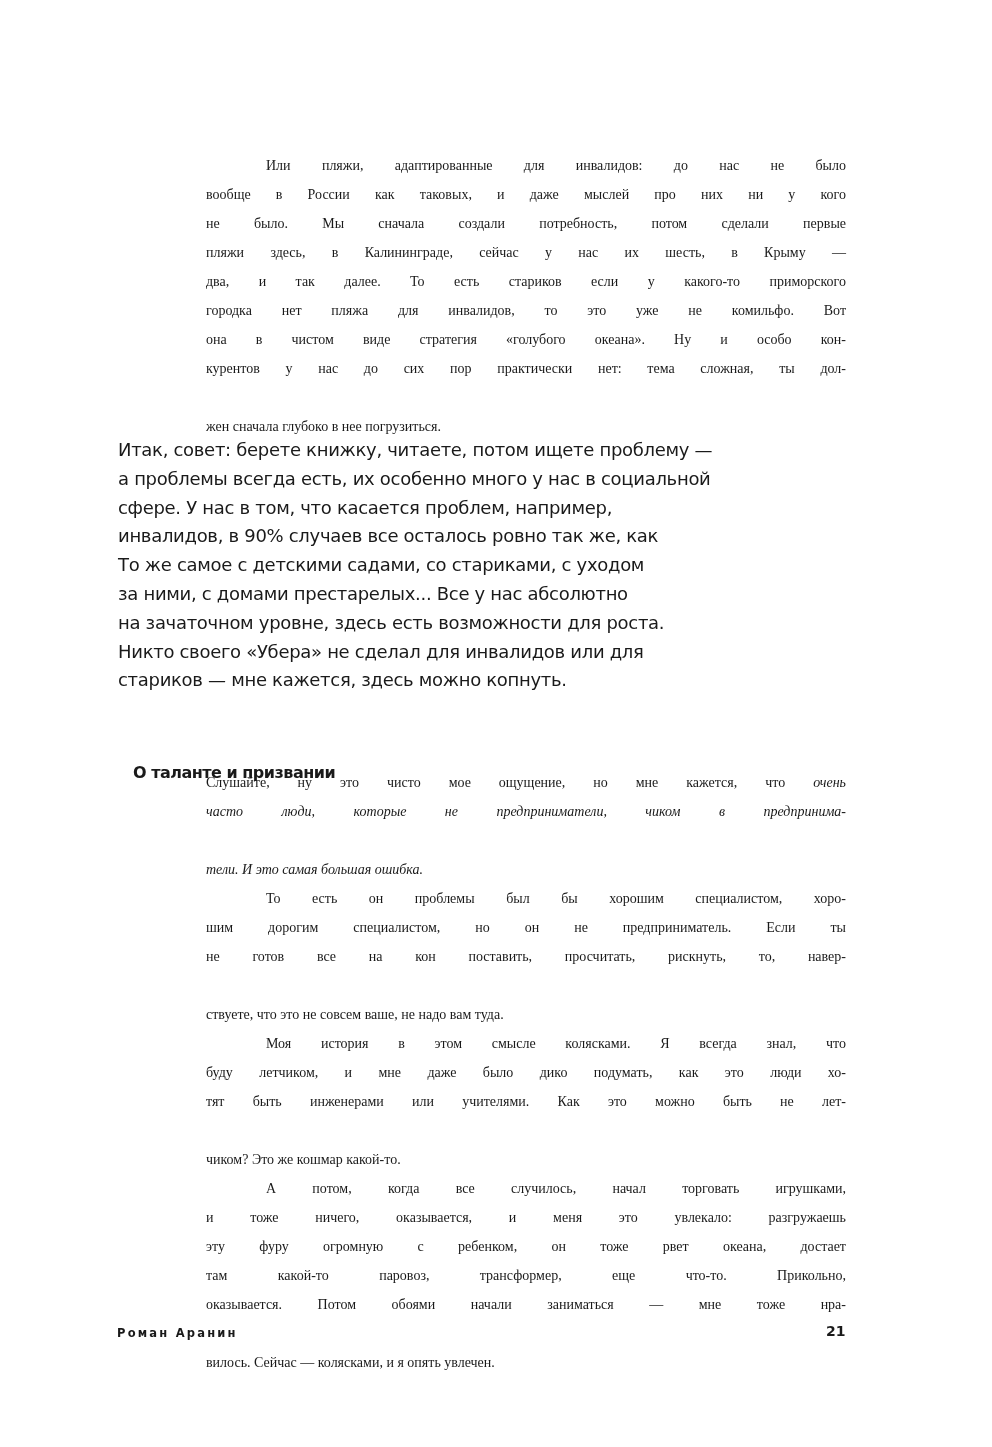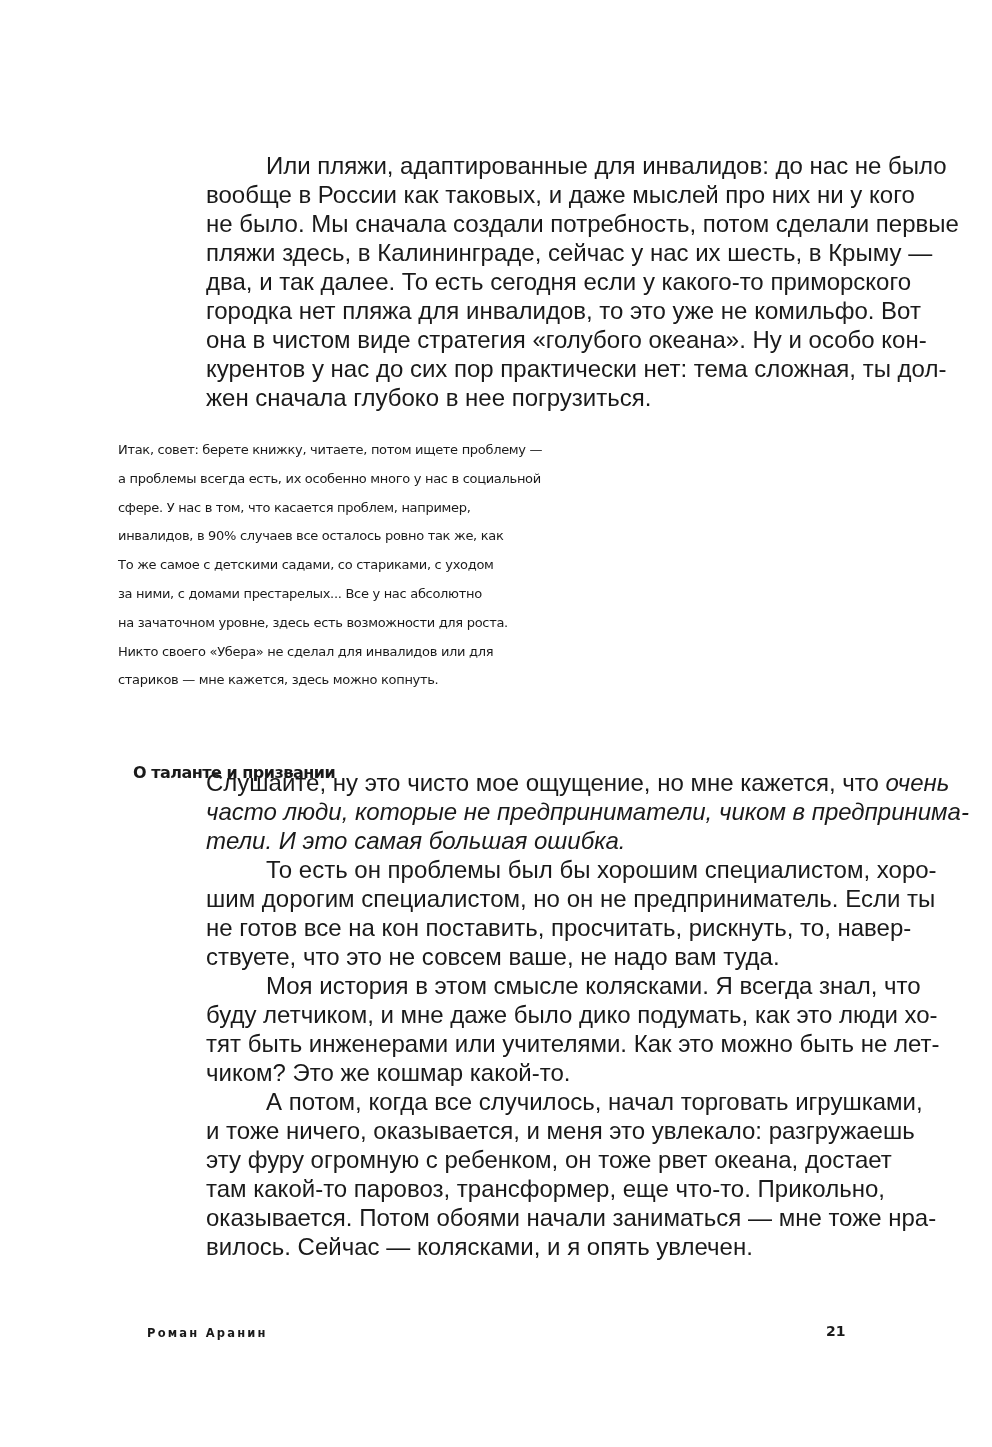--- a/index.html
+++ b/index.html
@@ -1,78 +1,77 @@
 <!DOCTYPE html>
 <html><head>
 <meta charset="utf-8">
 <style>
   html, body { margin: 0; padding: 0; background: #ffffff; }
   body { width: 992px; height: 1447px; position: relative; overflow: hidden; color: #1a1a1a; }
   .serif-block {
     position: absolute;
     left: 206px;
     width: 640px;
-    font-family: Liberation Sans, sans-serif;
-    font-size: 24px;
+    font-family: Liberation Serif, serif;
+    font-size: 14px;
     line-height: 29px;
     text-align: justify;
   }
   .sans-block {
     position: absolute;
     left: 118px;
     width: 660px;
     font-family: "DejaVu Sans", "Liberation Sans", sans-serif;
-    font-size: 13px;
+    font-size: 18px;
     line-height: 28.8px;
     letter-spacing: -0.3px;
   }
   .sans-block .line { display: block; white-space: nowrap; }
   .heading {
     position: absolute;
     left: 117px;
     top: 742px;
     font-family: "DejaVu Sans", "Liberation Sans", sans-serif;
     font-weight: bold;
     font-size: 16px;
     letter-spacing: -0.5px;
     line-height: 30px;
     margin: 16px;
   }
   .serif-block .line { display: block; white-space: nowrap; text-align: justify; text-align-last: justify; }
-  .serif-block .line.last { text-align-last: left; }
+  .serif-block .line.last { text-align-last: left; margin-top: 29px; }
   .serif-block .line.indent { padding-left: 60px; }
   em { font-style: italic; }
   .footer-author {
     position: absolute;
     left: 117px;
     top: 1326px;
     font-family: "DejaVu Sans", "Liberation Sans", sans-serif;
     font-weight: bold;
     font-size: 11.5px;
     letter-spacing: 2.2px;
-    margin-left: 30px;
   }
   .footer-page {
     position: absolute;
     left: 826px;
     top: 1323px;
     font-family: "DejaVu Sans", "Liberation Sans", sans-serif;
     font-weight: bold;
     font-size: 14px;
   }
 </style>
 </head>
 <body>
 
 <div class="serif-block" style="top:151px;">
   <span class="line indent">Или пляжи, адаптированные для инвалидов: до нас не было</span>
   <span class="line">вообще в России как таковых, и даже мыслей про них ни у кого</span>
   <span class="line">не было. Мы сначала создали потребность, потом сделали первые</span>
   <span class="line">пляжи здесь, в Калининграде, сейчас у нас их шесть, в Крыму —</span>
-  <span class="line">два, и так далее. То есть сегодня если у какого-то приморского</span>
+  <span class="line">два, и так далее. То есть стариков если у какого-то приморского</span>
   <span class="line">городка нет пляжа для инвалидов, то это уже не комильфо. Вот</span>
   <span class="line">она в чистом виде стратегия «голубого океана». Ну и особо кон-</span>
   <span class="line">курентов у нас до сих пор практически нет: тема сложная, ты дол-</span>
   <span class="line last">жен сначала глубоко в нее погрузиться.</span>
 </div>
 
 <div class="sans-block" style="top:436px;">
   <span class="line">Итак, совет: берете книжку, читаете, потом ищете проблему —</span>
   <span class="line">а проблемы всегда есть, их особенно много у нас в социальной</span>
   <span class="line">сфере. У нас в том, что касается проблем, например,</span>

